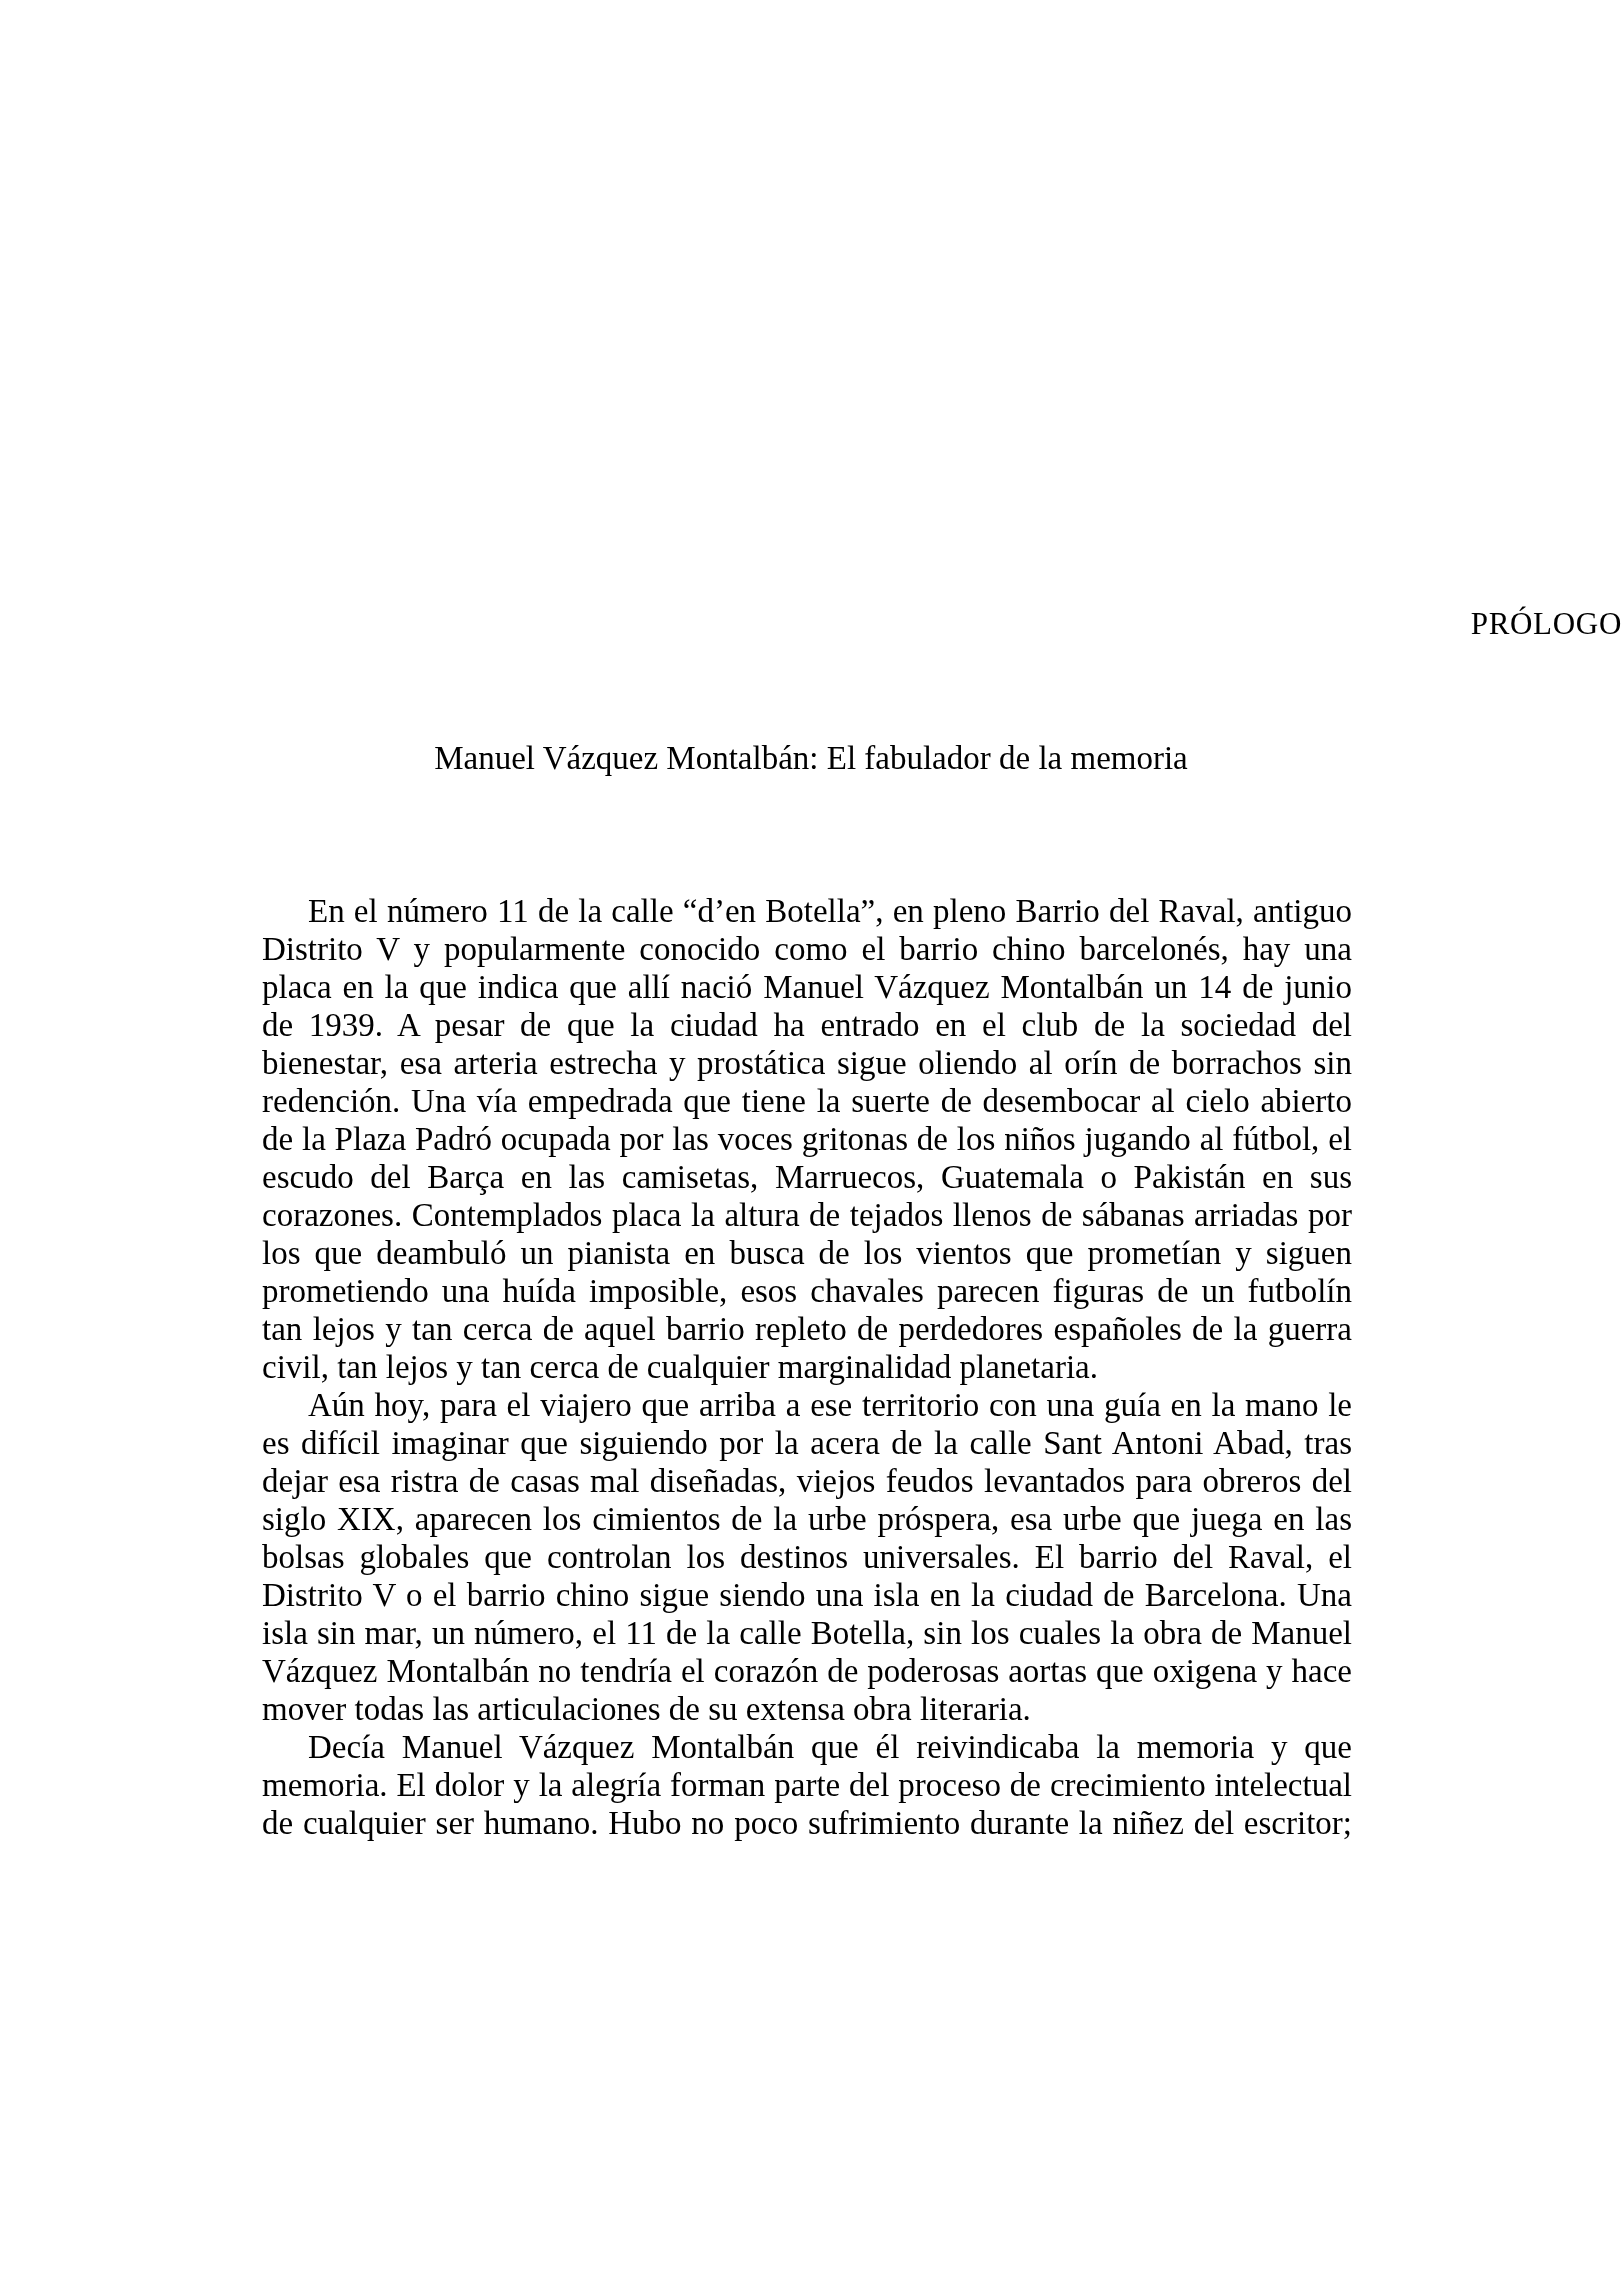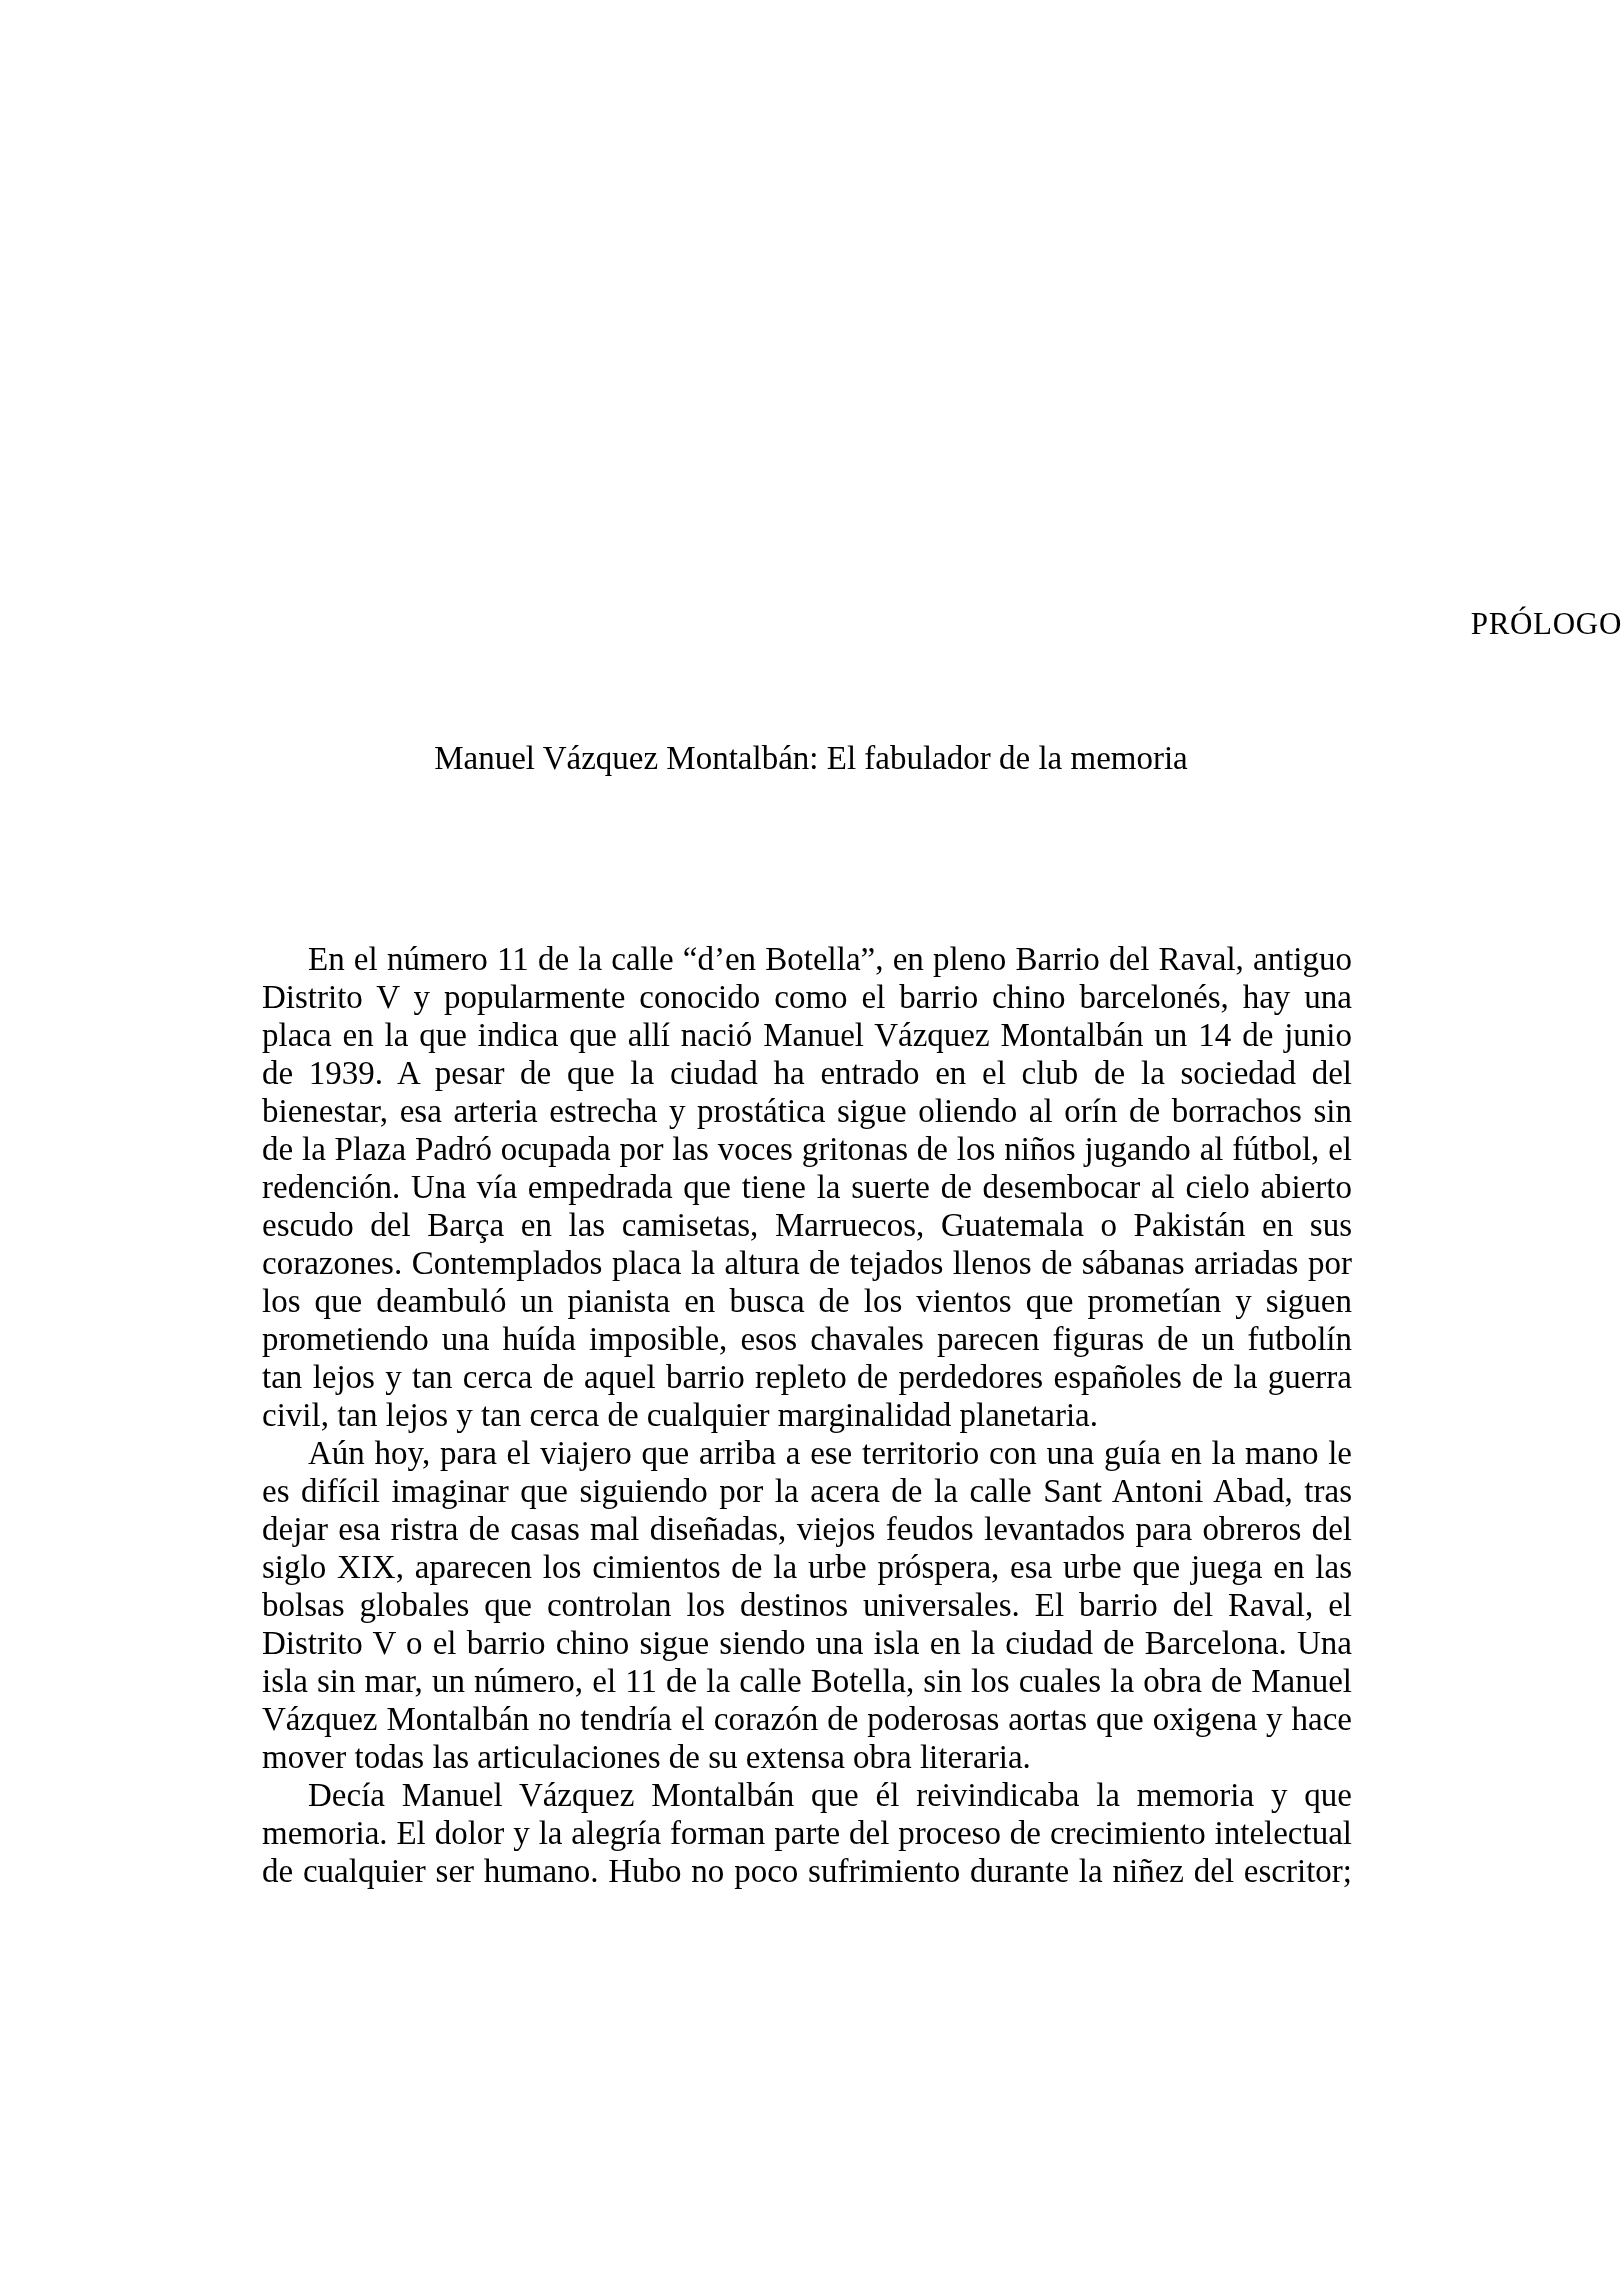--- a/index.html
+++ b/index.html
@@ -35,21 +35,21 @@
     width: 100%;
     margin: 0;
     text-align: center;
     font-size: 33px;
     line-height: 38px;
     font-weight: 400;
   }
   .doc-body {
     position: absolute;
     left: 262px;
-    top: 940px;
+    top: 892px;
     width: 1090px;
     font-size: 33px;
   }
   .line {
     height: 38px;
     line-height: 38px;
     text-align: justify;
     text-align-last: justify;
   }
   .line.flush {
@@ -65,22 +65,22 @@
 
 <div class="page">
   <h1 class="doc-title">PRÓLOGO</h1>
   <h2 class="doc-subtitle">Manuel Vázquez Montalbán: El fabulador de la memoria</h2>
   <div class="doc-body" id="doc-body">
       <div class="line indent">En el número 11 de la calle “d’en Botella”, en pleno Barrio del Raval, antiguo</div>
       <div class="line">Distrito V y popularmente conocido como el barrio chino barcelonés, hay una</div>
       <div class="line">placa en la que indica que allí nació Manuel Vázquez Montalbán un 14 de junio</div>
       <div class="line">de 1939. A pesar de que la ciudad ha entrado en el club de la sociedad del</div>
       <div class="line">bienestar, esa arteria estrecha y prostática sigue oliendo al orín de borrachos sin</div>
+      <div class="line">redención. Una vía empedrada que tiene la suerte de desembocar al cielo abierto</div>
       <div class="line">de la Plaza Padró ocupada por las voces gritonas de los niños jugando al fútbol, el</div>
-      <div class="line">redención. Una vía empedrada que tiene la suerte de desembocar al cielo abierto</div>
       <div class="line">escudo del Barça en las camisetas, Marruecos, Guatemala o Pakistán en sus</div>
       <div class="line">corazones. Contemplados placa la altura de tejados llenos de sábanas arriadas por</div>
       <div class="line">los que deambuló un pianista en busca de los vientos que prometían y siguen</div>
       <div class="line">prometiendo una huída imposible, esos chavales parecen figuras de un futbolín</div>
       <div class="line">tan lejos y tan cerca de aquel barrio repleto de perdedores españoles de la guerra</div>
       <div class="line flush">civil, tan lejos y tan cerca de cualquier marginalidad planetaria.</div>
       <div class="line indent">Aún hoy, para el viajero que arriba a ese territorio con una guía en la mano le</div>
       <div class="line">es difícil imaginar que siguiendo por la acera de la calle Sant Antoni Abad, tras</div>
       <div class="line">dejar esa ristra de casas mal diseñadas, viejos feudos levantados para obreros del</div>
       <div class="line">siglo XIX, aparecen los cimientos de la urbe próspera, esa urbe que juega en las</div>

